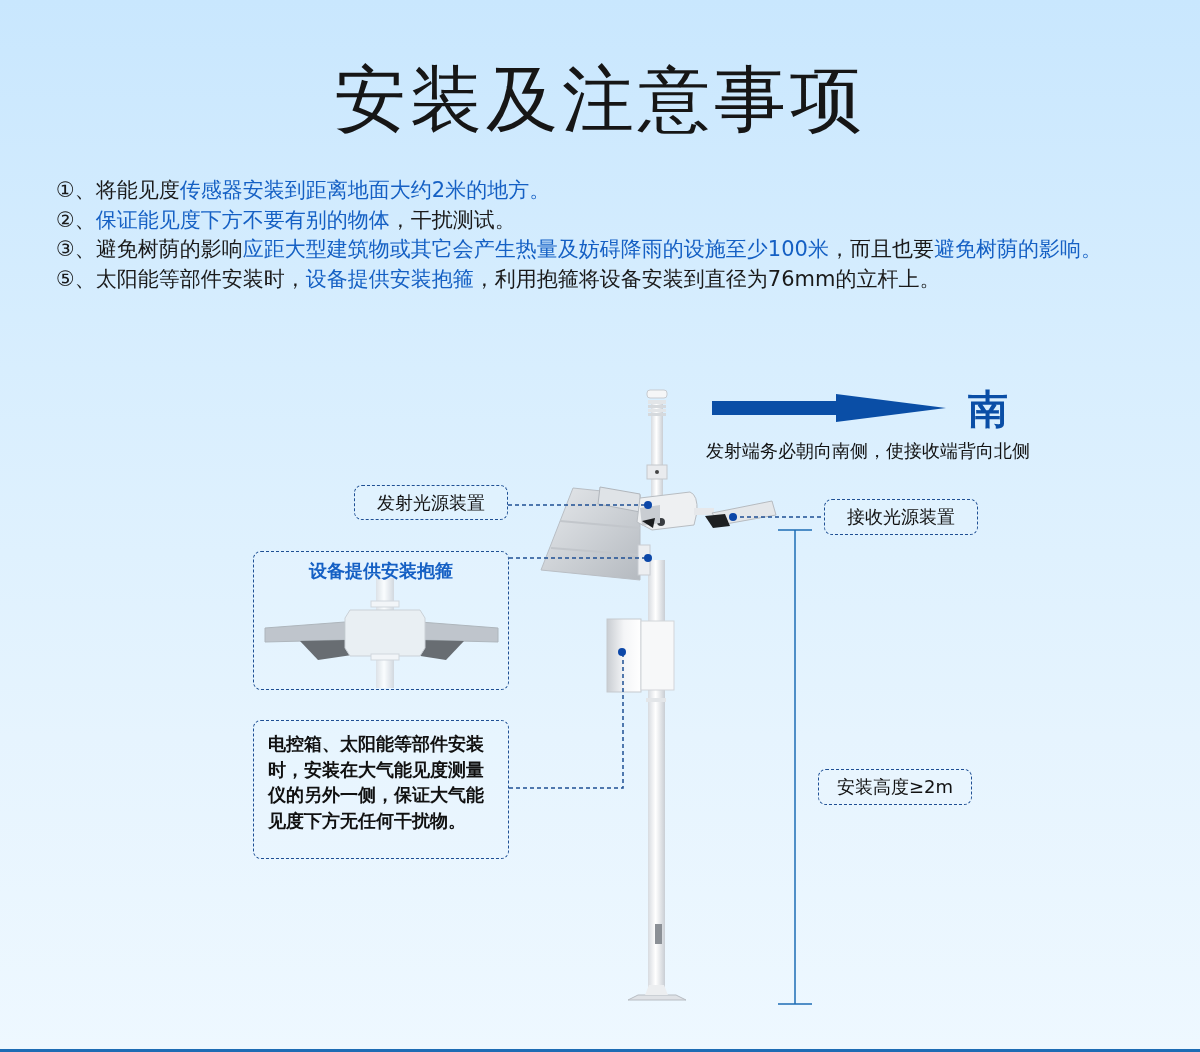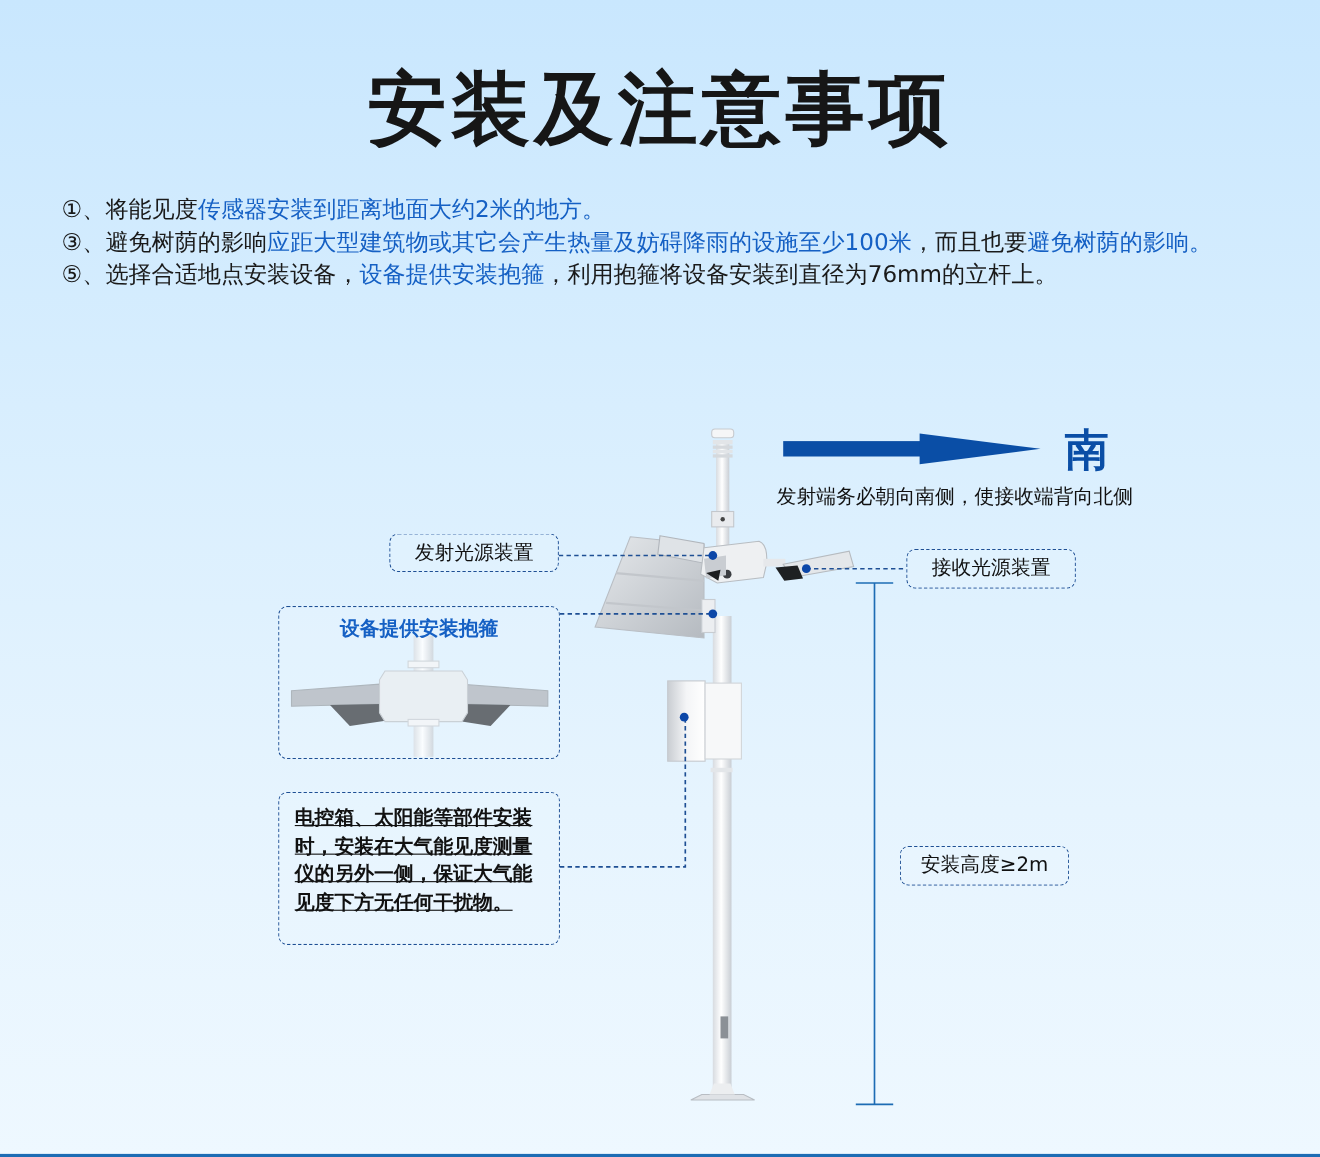--- a/index.html
+++ b/index.html
@@ -6,53 +6,54 @@
   html, body { width: 1200px; height: 1052px; overflow: hidden; }
   body {
     position: relative;
     font-family: "DejaVu Sans", "Liberation Sans", sans-serif;
     background: linear-gradient(180deg, #c9e7fe 0%, #d8eefe 35%, #e6f4fe 70%, #eef8ff 100%);
     color: #111;
   }
   .bottom-bar { position: absolute; left: 0; right: 0; bottom: 0; height: 3px; background: #1d6cb4; }
   .title {
     position: absolute; top: 52px; left: 0; width: 1200px; text-align: center;
-    font-size: 72px; font-weight: bold; color: #161616; letter-spacing: 4px;
+    font-size: 72px; font-weight: normal; color: #161616; letter-spacing: 4px;
   }
   .notes { position: absolute; top: 176px; left: 56px; font-size: 21px; line-height: 29.5px; color: #1a1a1a; }
   .note { white-space: nowrap; }
   .hl { color: #1560c4; }
   .south { position: absolute; left: 968px; top: 382px; font-size: 40px; font-weight: bold; color: #0a4ea6; }
   .south-caption { position: absolute; left: 706px; top: 439px; font-size: 18px; color: #111; white-space: nowrap; }
 
   .callout {
     position: absolute; border: 1.5px dashed #1e4f94; border-radius: 8px;
     font-size: 18px; color: #111; background: rgba(235,246,255,0.25);
   }
   .callout span { display: block; }
   .c-emit { left: 354px; top: 485px; width: 154px; height: 35px; text-align: center; line-height: 33px; }
   .c-recv { left: 824px; top: 499px; width: 154px; height: 36px; text-align: center; line-height: 34px; }
   .c-clamp { left: 253px; top: 551px; width: 256px; height: 139px; }
   .c-clamp .cap { position: absolute; top: 7px; left: 0; width: 100%; text-align: center; color: #1560c4; font-weight: bold; font-size: 18px; }
-  .c-box { left: 253px; top: 720px; width: 256px; height: 139px; padding: 10px 12px 0 14px; font-size: 18px; line-height: 25.5px; font-weight: bold; text-decoration: underline; }
+  .c-box { left: 253px; top: 720px; width: 256px; height: 139px; padding: 10px 12px 0 14px; font-size: 18px; line-height: 25.5px; font-weight: bold; }
   .c-height { left: 818px; top: 769px; width: 154px; height: 36px; text-align: center; line-height: 34px; }
 
   .scene { position: absolute; left: 0; top: 0; width: 1200px; height: 1052px; }
 </style>
 </head>
 <body>
 
 <div class="scene">
 
   <div class="title">安装及注意事项</div>
 
   <div class="notes" id="notes">
       <div class="note"><span>①、</span><span>将能见度</span><span class="hl">传感器安装到距离地面大约2米的地方。</span></div>
+      <div class="note"><span>②、</span><span class="hl">保证能见度下方不要有别的物体</span><span>，干扰测试。</span></div>
       <div class="note"><span>③、</span><span>避免树荫的影响</span><span class="hl">应距大型建筑物或其它会产生热量及妨碍降雨的设施至少100米</span><span>，而且也要</span><span class="hl">避免树荫的影响。</span></div>
-      <div class="note"><span>⑤、</span><span>选择合适地点安装设备，</span><span class="hl">设备提供安装抱箍</span><span>，利用抱箍将设备安装到直径为76mm的立杆上。</span></div>
+      <div class="note"><span>⑤、</span><span>太阳能等部件安装时，</span><span class="hl">设备提供安装抱箍</span><span>，利用抱箍将设备安装到直径为76mm的立杆上。</span></div>
     </div>
 
   <svg width="1200" height="1052" style="position:absolute;left:0;top:0;">
     <defs>
       <linearGradient id="poleG" x1="0" x2="1">
         <stop offset="0" stop-color="#d7dbe0"></stop>
         <stop offset="0.45" stop-color="#ffffff"></stop>
         <stop offset="1" stop-color="#c9ced4"></stop>
       </linearGradient>
       <linearGradient id="panelG" x1="0" x2="1" y1="0" y2="1">

